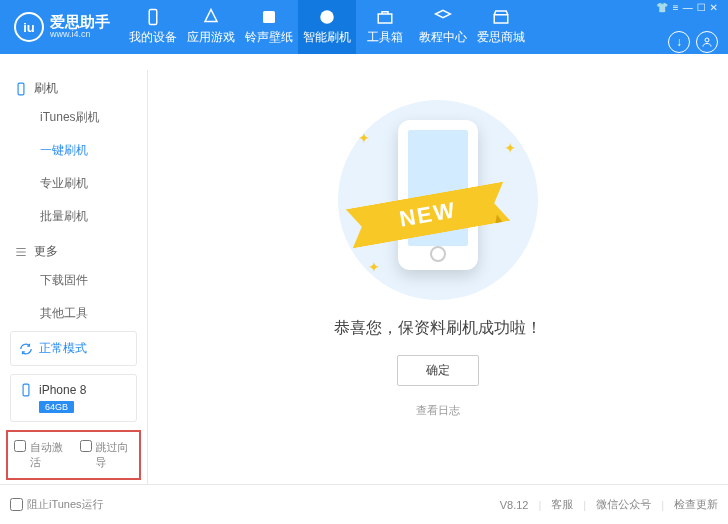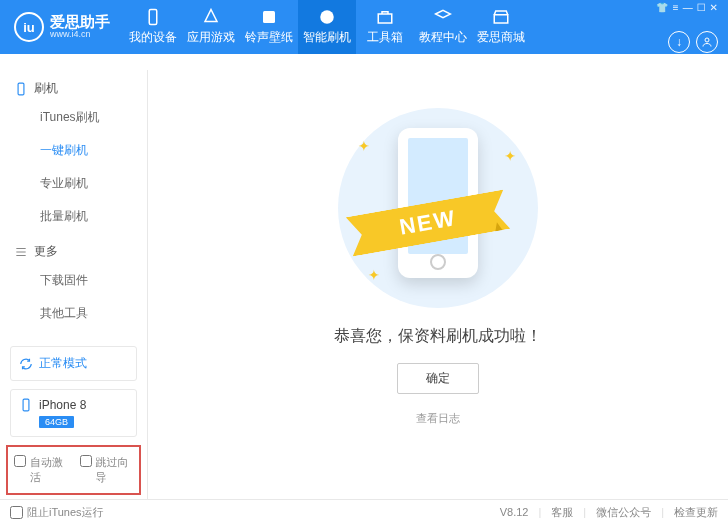--- a/index.html
+++ b/index.html
@@ -39,21 +39,21 @@
     .big-circle { position: absolute; inset: 0; background: #e8f3fd; border-radius: 50%; }
     .phone { position: absolute; left: 60px; top: 20px; width: 80px; height: 150px; background: #fff; border-radius: 12px; box-shadow: 0 6px 16px rgba(0,0,0,0.15); }
     .phone::before { content: ""; position: absolute; top: 10px; left: 10px; right: 10px; bottom: 24px; background: #d3ebff; border-radius: 2px; }
     .phone::after { content: ""; position: absolute; bottom: 8px; left: 50%; transform: translateX(-50%); width: 12px; height: 12px; border: 2px solid #ccc; border-radius: 50%; }
     .ribbon { position: absolute; left: 10px; top: 95px; width: 160px; height: 40px; background: #f8c827; transform: rotate(-10deg); display: flex; align-items: center; justify-content: center; font-weight: 900; font-size: 22px; color: #fff; letter-spacing: 2px; clip-path: polygon(0 0, 100% 0, 92% 50%, 100% 100%, 0 100%, 8% 50%); }
     .ribbon::after { content:""; position:absolute; right:-4px; bottom:-14px; border: 10px solid transparent; border-left-color:#d6a50e; transform: rotate(20deg); }
     .star { position: absolute; color: #f8c827; font-size: 14px; }
     .msg { margin-top: 18px; font-size: 16px; color: #444; }
     .ok-btn { margin-top: 16px; border: 1px solid #ccc; background: #fff; padding: 6px 28px; font-size: 12px; cursor: pointer; border-radius: 2px; color: #444; }
     .log-link { margin-top: 17px; font-size: 11px; color: #999; cursor: pointer; }
-    .footer { height: 25px; border-top: 1px solid #e8e8e8; display: flex; align-items: center; font-size: 11px; color: #888; padding: 0 10px; }
+    .footer { height: 40px; border-top: 1px solid #e8e8e8; display: flex; align-items: center; font-size: 11px; color: #888; padding: 0 10px; }
     .footer .left { display: flex; align-items: center; gap: 4px; }
     .footer .right { margin-left: auto; display: flex; align-items: center; gap: 10px; }
     .footer .sep { color: #ddd; }
   </style>
 </head>
 <body>
 
 <div class="header">
   <div class="logo-block">
     <div class="logo-circle">iu</div>

